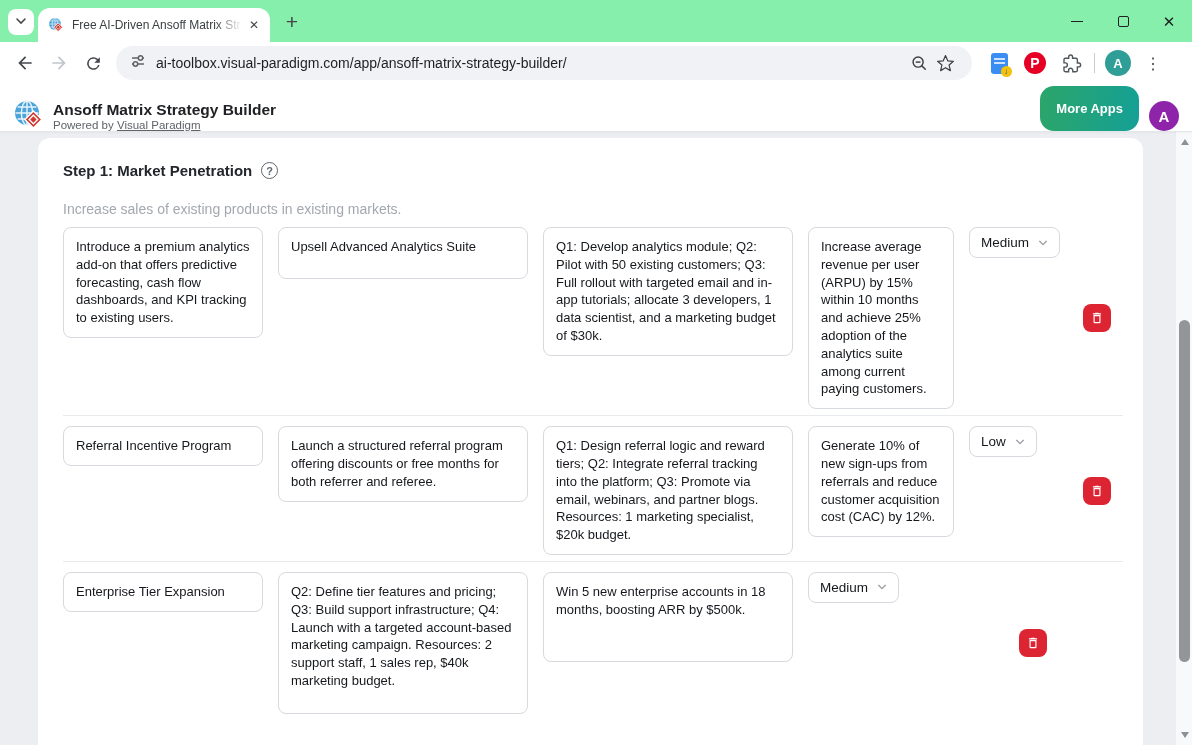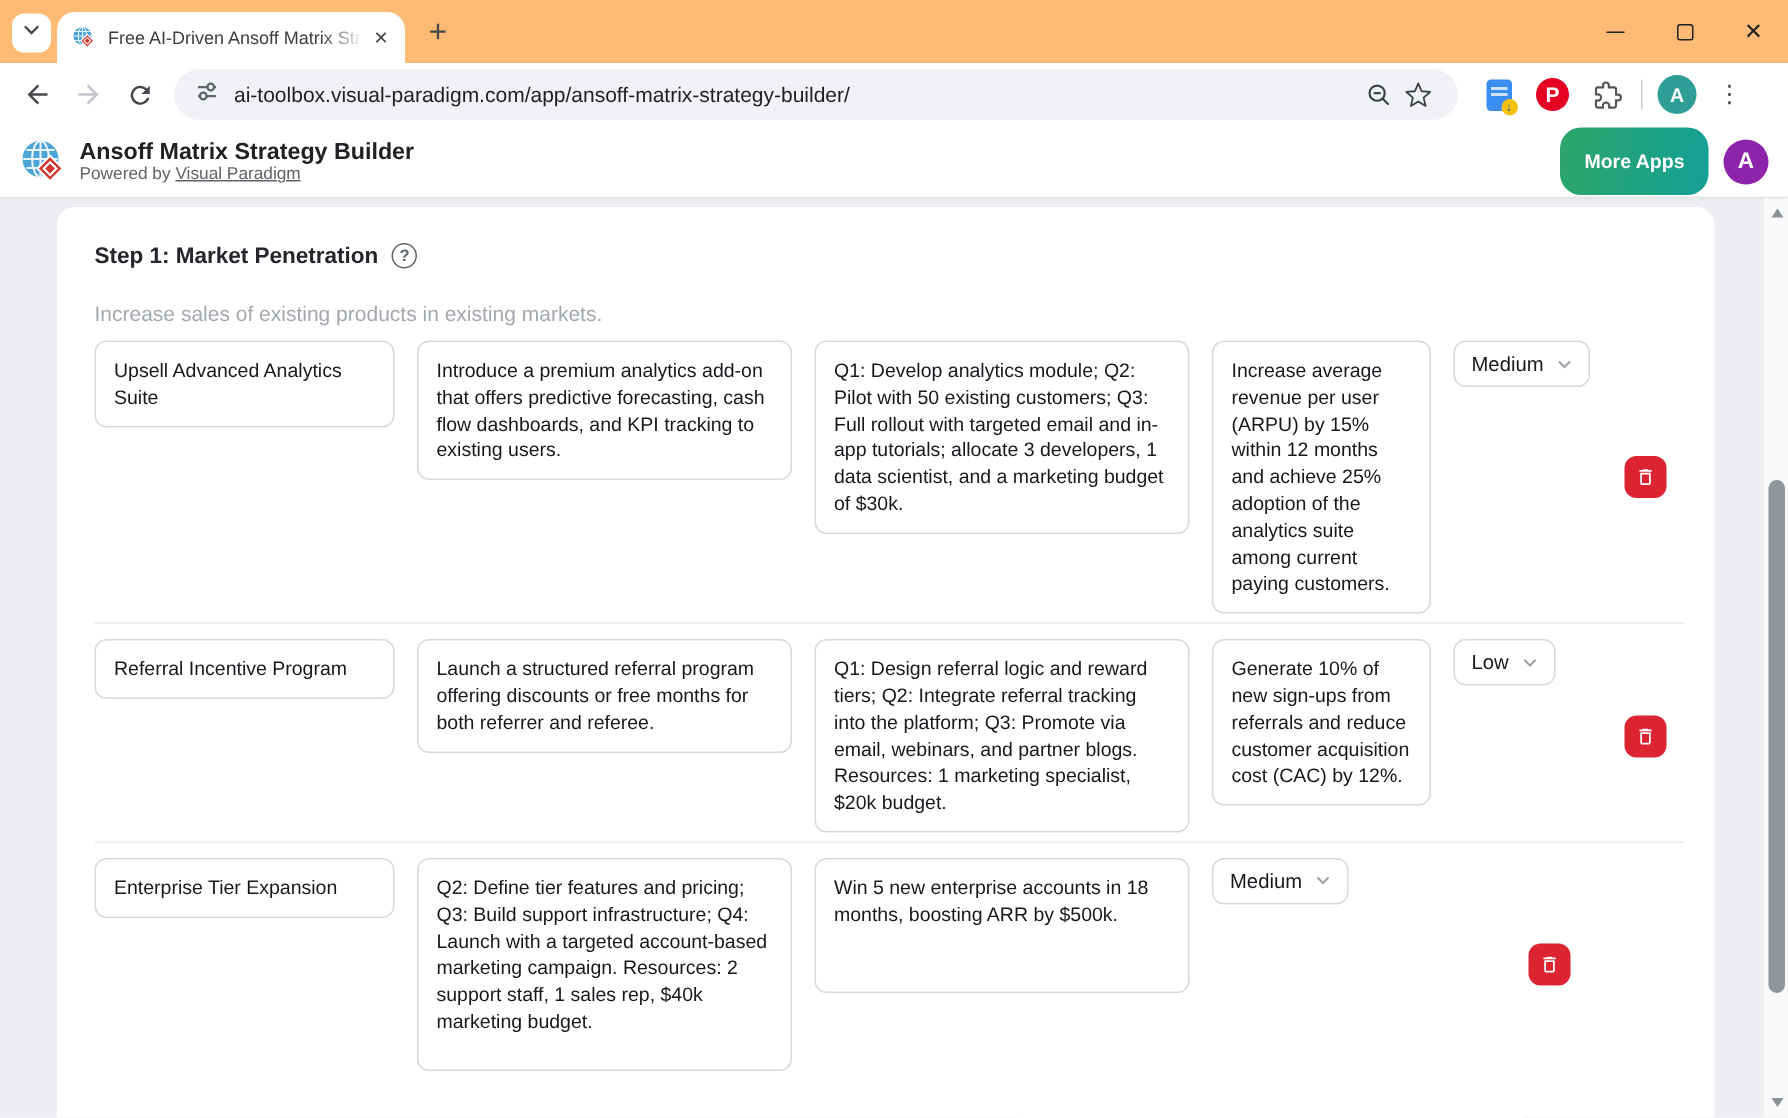--- a/index.html
+++ b/index.html
@@ -1,20 +1,20 @@
 <!DOCTYPE html>
 <html><head>
 <meta charset="utf-8">
 <style>
   * { margin:0; padding:0; box-sizing:border-box; }
   html,body { width:1192px; height:745px; overflow:hidden; }
   body { font-family:"Liberation Sans", sans-serif; background:#eceef1; }
 
   
-  .chrome-top { position:relative; height:42px; background:#fdba74; }
+  .chrome-top { position:relative; height:42px; background:#86efac; }
   .tab-search-btn { position:absolute; left:8px; top:9px; width:26px; height:26px; background:#fff; border-radius:8px; display:flex; align-items:center; justify-content:center; cursor:pointer; }
   .tab { position:absolute; left:38px; top:8px; width:232px; height:34px; background:#fff; border-radius:12px 12px 0 0; display:flex; align-items:center; padding:0 8px 0 10px; }
   .tab-favicon { width:16px; height:16px; flex:none; }
   .tab-title { flex:1; margin-left:8px; font-size:12px; color:#3c4043; white-space:nowrap; overflow:hidden;
     -webkit-mask-image:linear-gradient(90deg,#000 82%,transparent 98%); mask-image:linear-gradient(90deg,#000 82%,transparent 98%); }
   .tab-close { width:16px; height:16px; display:flex; align-items:center; justify-content:center; font-size:12px; color:#45474a; border-radius:50%; cursor:pointer; }
   .new-tab-btn { position:absolute; left:278px; top:8px; width:28px; height:28px; display:flex; align-items:center; justify-content:center; font-size:21px; font-weight:300; color:#45474a; cursor:pointer; }
   .win-controls { position:absolute; right:0; top:0; height:42px; display:flex; align-items:center; }
   .win-btn { width:46px; height:42px; display:flex; align-items:center; justify-content:center; cursor:pointer; color:#202124; }
   .win-min-glyph { width:12px; height:0; border-top:1.6px solid #202124; }
@@ -32,21 +32,21 @@
   .ext-btn { width:26px; height:26px; display:flex; align-items:center; justify-content:center; cursor:pointer; flex:none; }
   .docs-ext { position:relative; width:17px; height:21px; background:#3a8df2; border-radius:3px; }
   .docs-ext::before { content:""; position:absolute; left:3px; top:5px; width:11px; height:2px; background:#cfe3ff; box-shadow:0 4px 0 #cfe3ff; }
   .docs-badge { position:absolute; right:-4px; bottom:-3px; width:11px; height:11px; background:#f4c20d; border-radius:50%; display:flex; align-items:center; justify-content:center; font-size:8px; color:#1a4fa0; font-weight:bold; }
   .pinterest-badge { width:22px; height:22px; background:#e60023; border-radius:50%; color:#fff; font-weight:bold; font-size:14px; display:flex; align-items:center; justify-content:center; }
   .toolbar-sep { width:1px; height:20px; background:#c8cdd4; }
   .chrome-avatar { width:26px; height:26px; border-radius:50%; background:#2e9e97; color:#fff; font-size:13px; font-weight:bold; display:flex; align-items:center; justify-content:center; cursor:pointer; }
   .kebab-btn { width:24px; height:26px; display:flex; align-items:center; justify-content:center; font-size:16px; color:#45474a; letter-spacing:0; cursor:pointer; }
 
   
-  .app-header { height:48px; background:#fff; border-bottom:1px solid #e4e7ea; display:flex; align-items:center; padding:0 13px; box-shadow:0 1px 2px rgba(0,0,0,0.04); position:relative; z-index:2; }
+  .app-header { height:48px; background:#fff; border-bottom:1px solid #e4e7ea; display:flex; align-items:flex-end; padding:0 13px; box-shadow:0 1px 2px rgba(0,0,0,0.04); position:relative; z-index:2; }
   .app-logo { width:32px; height:32px; flex:none; }
   .app-title-block { margin-left:8px; }
   .app-title { font-size:15.5px; font-weight:700; color:#202124; line-height:1.15; }
   .powered-by { font-size:11.5px; color:#5f6368; }
   .powered-by a { color:#5f6368; text-decoration:underline; cursor:pointer; }
   .app-header-spacer { flex:1; }
   .more-apps-btn { height:45px; padding:0 16px; border:none; border-radius:14px; background:linear-gradient(95deg,#2ca56a,#14a095); color:#fff; font-family:inherit; font-size:13px; font-weight:700; cursor:pointer; display:flex; align-items:center; }
   .user-avatar { width:30px; height:30px; margin-left:10px; border-radius:50%; background:#8e24aa; color:#fff; font-size:15px; font-weight:bold; display:flex; align-items:center; justify-content:center; cursor:pointer; }
 
   
@@ -197,24 +197,24 @@
   <div class="card">
 
     <div class="step-title-row">
       <span class="step-title">Step 1: Market Penetration</span>
       <span class="help-icon">?</span>
     </div>
     <div class="step-desc">Increase sales of existing products in existing markets.</div>
 
 
     <div class="grid-row body-row">
+      <div class="cellbox" style="min-height:86px">Introduce a premium analytics add-on that offers predictive forecasting, cash flow dashboards, and KPI tracking to existing users.</div>
       <div class="cellbox" style="min-height:52px">Upsell Advanced Analytics Suite</div>
-      <div class="cellbox" style="min-height:86px">Introduce a premium analytics add-on that offers predictive forecasting, cash flow dashboards, and KPI tracking to existing users.</div>
       <div class="cellbox" style="min-height:126px">Q1: Develop analytics module; Q2: Pilot with 50 existing customers; Q3: Full rollout with targeted email and in-app tutorials; allocate 3 developers, 1 data scientist, and a marketing budget of $30k.</div>
-      <div class="cellbox" style="min-height:178px">Increase average revenue per user (ARPU) by 15% within 12 months and achieve 25% adoption of the analytics suite among current paying customers.</div>
+      <div class="cellbox" style="min-height:178px">Increase average revenue per user (ARPU) by 15% within 10 months and achieve 25% adoption of the analytics suite among current paying customers.</div>
       <div class="risk-select">
         <span>Medium</span>
         <svg width="10" height="10" viewBox="0 0 12 12">
             <path d="M2 4l4 4 4-4" fill="none" stroke="#9aa0a6" stroke-width="1.6" stroke-linecap="round"></path>
           </svg>
       </div>
       <button class="trash-btn">
         <svg width="14" height="14" viewBox="0 0 24 24">
             <path d="M6 19a2 2 0 0 0 2 2h8a2 2 0 0 0 2-2V7H6v12zM8 9h8v10H8V9zm7.5-5-1-1h-5l-1 1H5v2h14V4z" fill="#fff"></path>
           </svg>

